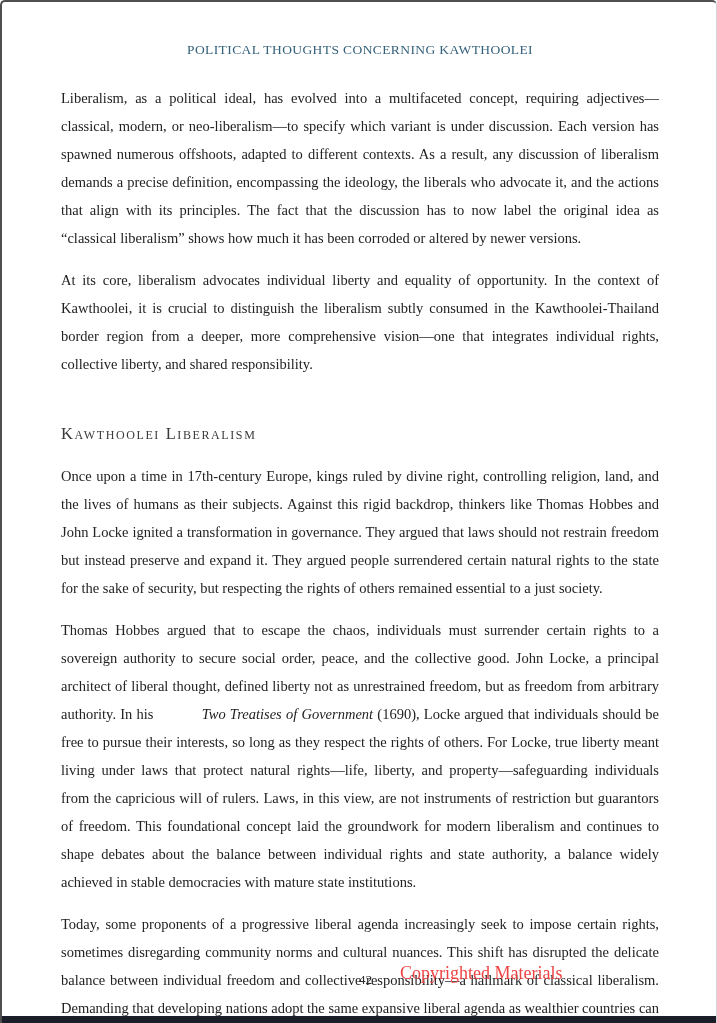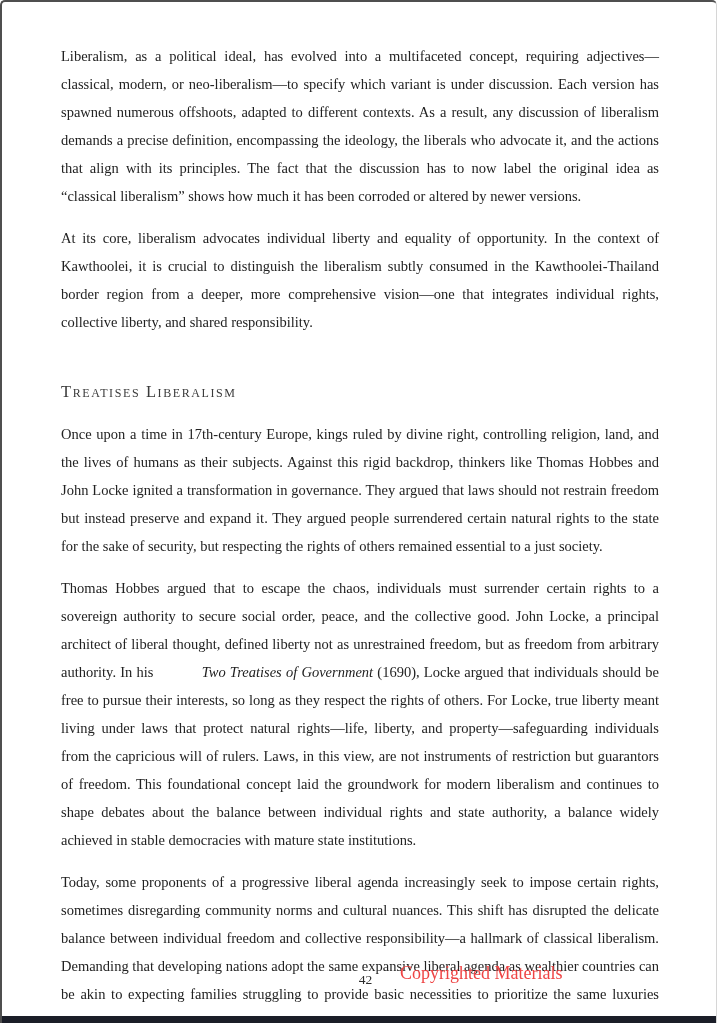--- a/index.html
+++ b/index.html
@@ -80,26 +80,27 @@
     height: 7px;
     background: #1b1e28;
   }
 </style>
 </head>
 <body>
 
 <div class="page">
   <div class="content">
 
+    <div class="running-header">POLITICAL THOUGHTS CONCERNING KAWTHOOLEI</div>
 
     <p class="body-par">Liberalism, as a political ideal, has evolved into a multifaceted concept, requiring adjectives—classical, modern, or neo-liberalism—to specify which variant is under discussion. Each version has spawned numerous offshoots, adapted to different contexts. As a result, any discussion of liberalism demands a precise definition, encompassing the ideology, the liberals who advocate it, and the actions that align with its principles. The fact that the discussion has to now label the original idea as “classical liberalism” shows how much it has been corroded or altered by newer versions.</p>
 
     <p class="body-par">At its core, liberalism advocates individual liberty and equality of opportunity. In the context of Kawthoolei, it is crucial to distinguish the liberalism subtly consumed in the Kawthoolei-Thailand border region from a deeper, more comprehensive vision—one that integrates individual rights, collective liberty, and shared responsibility.</p>
 
-    <h2 class="section-heading">Treatises Liberalism</h2>
+    <h2 class="section-heading">Kawthoolei Liberalism</h2>
 
     <p class="body-par">Once upon a time in 17th-century Europe, kings ruled by divine right, controlling religion, land, and the lives of humans as their subjects. Against this rigid backdrop, thinkers like Thomas Hobbes and John Locke ignited a transformation in governance. They argued that laws should not restrain freedom but instead preserve and expand it. They argued people surrendered certain natural rights to the state for the sake of security, but respecting the rights of others remained essential to a just society.</p>
 
     <p class="body-par"><span>Thomas Hobbes argued that to escape the chaos, individuals must surrender certain rights to a sovereign authority to secure social order, peace, and the collective good. John Locke, a principal architect of liberal thought, defined liberty not as unrestrained freedom, but as freedom from arbitrary authority. In his </span><span class="italic">Two Treatises of Government</span><span> (1690), Locke argued that individuals should be free to pursue their interests, so long as they respect the rights of others. For Locke, true liberty meant living under laws that protect natural rights—life, liberty, and property—safeguarding individuals from the capricious will of rulers. Laws, in this view, are not instruments of restriction but guarantors of freedom. This foundational concept laid the groundwork for modern liberalism and continues to shape debates about the balance between individual rights and state authority, a balance widely achieved in stable democracies with mature state institutions.</span></p>
 
     <p class="body-par">Today, some proponents of a progressive liberal agenda increasingly seek to impose certain rights, sometimes disregarding community norms and cultural nuances. This shift has disrupted the delicate balance between individual freedom and collective responsibility—a hallmark of classical liberalism. Demanding that developing nations adopt the same expansive liberal agenda as wealthier countries can be akin to expecting families struggling to provide basic necessities to prioritize the same luxuries enjoyed by the affluent. In Kawthoolei, some individuals, perhaps consumed by these progressive liberal values, may echo such demands without fully considering the local context or uttering out of habit.</p>
   </div>
 
   <div class="footer">
     <div class="page-number">42</div>

